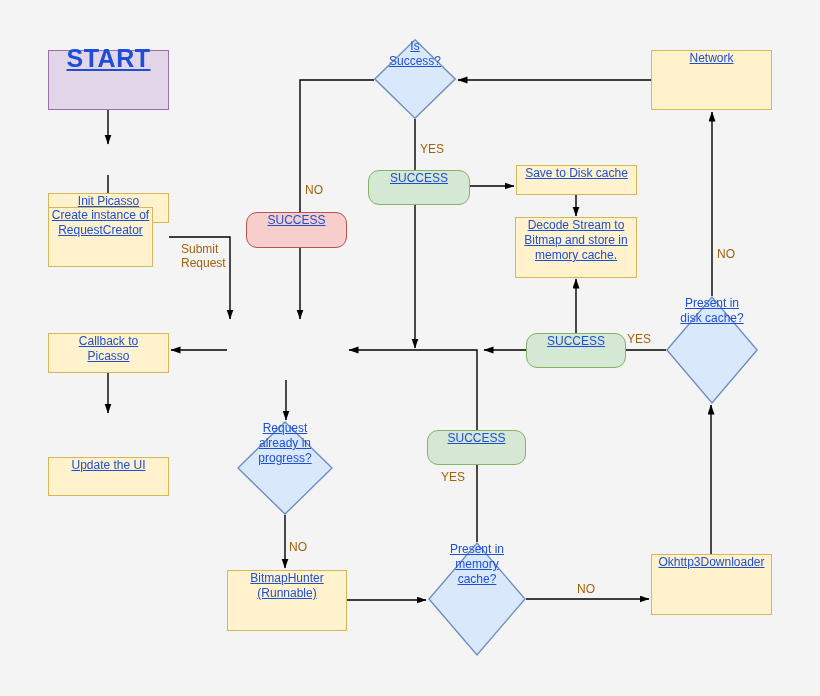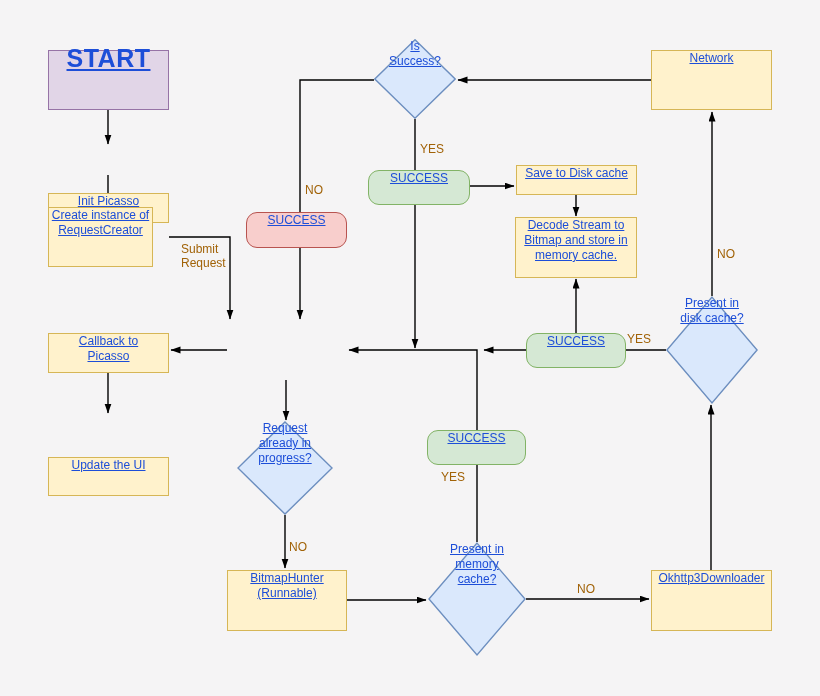--- a/index.html
+++ b/index.html
@@ -192,21 +192,21 @@
     <span class="lbl">SUCCESS</span>
   </div>
 
   <div class="node diamond" style="left:666px; top:296px; width:92px; height:108px;">
     <svg viewBox="0 0 100 100" preserveAspectRatio="none">
       <polygon points="50,1 99,50 50,99 1,50" vector-effect="non-scaling-stroke"></polygon>
     </svg>
     <span class="lbl w72">Present in disk cache?</span>
   </div>
 
-  <div class="node rect yellow" style="left:651px; top:570px; width:121px; height:61px;">
+  <div class="node rect yellow" style="left:651px; top:554px; width:121px; height:61px;">
     <span class="lbl">Okhttp3Downloader</span>
   </div>
 
   <span class="edge-label" style="left:181px; top:242px; width:52px;">Submit Request</span>
   <span class="edge-label" style="left:305px; top:183px;">NO</span>
   <span class="edge-label" style="left:420px; top:142px;">YES</span>
   <span class="edge-label" style="left:627px; top:332px;">YES</span>
   <span class="edge-label" style="left:717px; top:247px;">NO</span>
   <span class="edge-label" style="left:289px; top:540px;">NO</span>
   <span class="edge-label" style="left:441px; top:470px;">YES</span>

